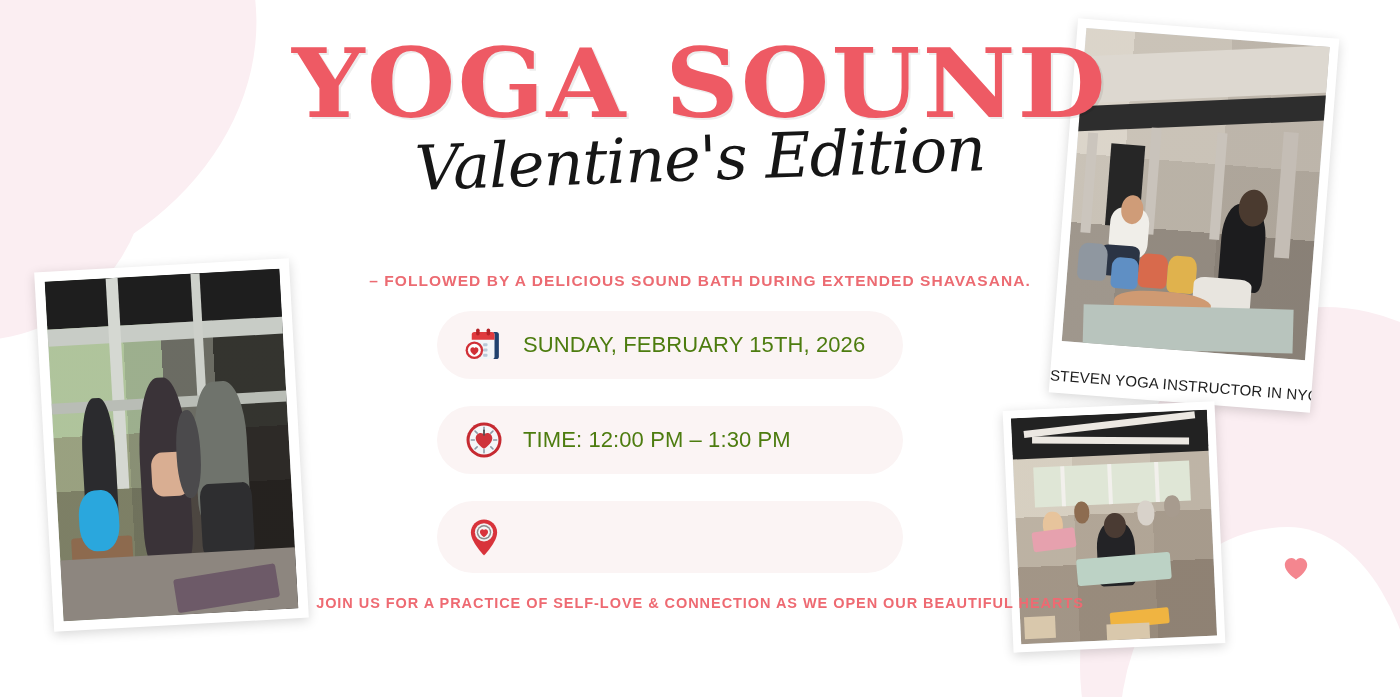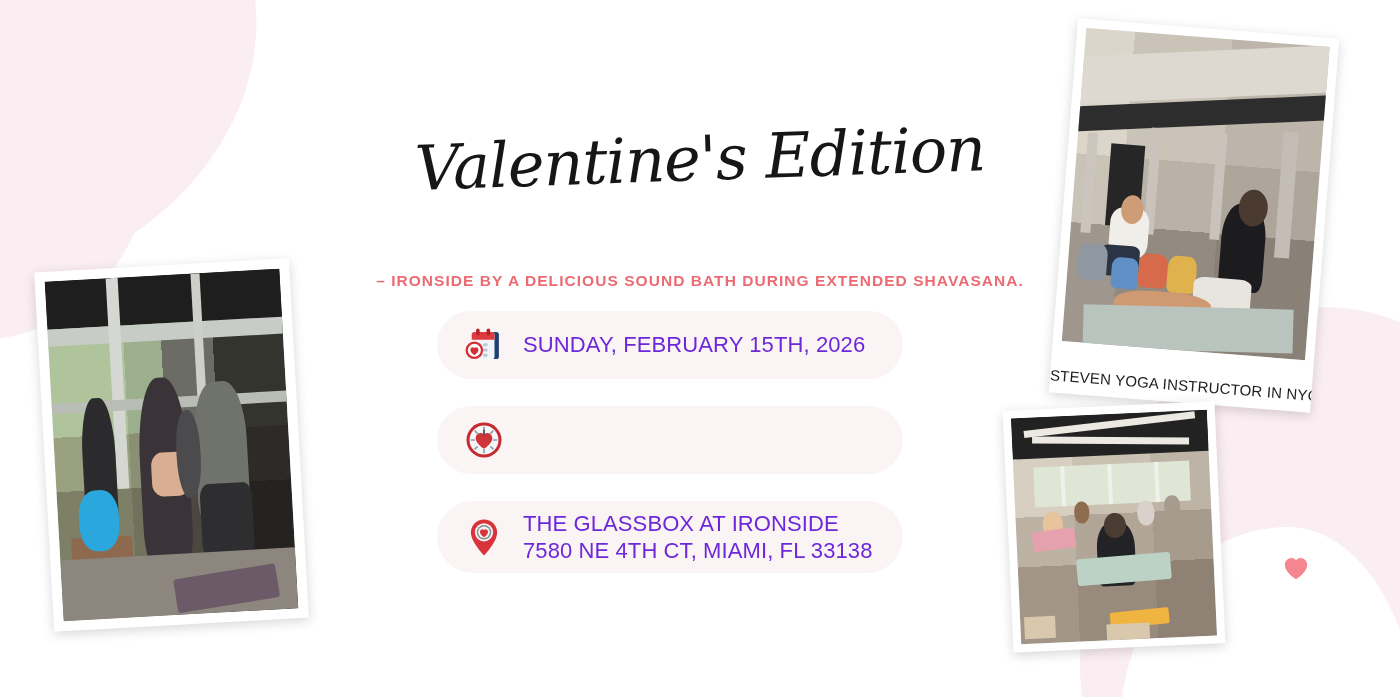--- a/index.html
+++ b/index.html
@@ -184,21 +184,21 @@
   }
   .pill.tall{height:72px;}
   .pill-icon{
     width:42px;height:42px;
     flex:0 0 42px;
     margin-right:18px;
     display:block;
   }
   .pill-text{
     font-size:22px;
-    color:#6d28d9;
+    color:#4d7c0f;
     line-height:1.25;
     letter-spacing:0.1px;
   }
   .pill-text .l2{display:block;}
 
   
   .joinline{
     position:absolute;
     left:0;right:0;top:595px;
     text-align:center;
@@ -301,25 +301,28 @@
       <div class="fig" style="left:62%;top:39%;width:9%;height:11%;background:#d8d2ca;border-radius:45%;"></div>
       <div class="fig" style="left:76%;top:37%;width:8%;height:10%;background:#a79b8e;border-radius:45%;"></div>
       <div style="position:absolute;left:30%;top:63%;width:48%;height:12%;background:#bcd2c5;border-radius:3px;transform:rotate(-2deg);"></div>
       <div style="position:absolute;left:8%;top:50%;width:22%;height:9%;background:#e6a1ae;border-radius:3px;transform:rotate(-5deg);"></div>
       <div style="position:absolute;left:46%;bottom:6%;width:30%;height:7%;background:#f0b441;border-radius:2px;transform:rotate(-3deg);"></div>
       <div style="position:absolute;left:2%;bottom:2%;width:16%;height:10%;background:#d9c8ac;"></div>
       <div style="position:absolute;left:44%;bottom:0;width:22%;height:7%;background:#d9c8ac;"></div>
     </div>
   </div>
 
+  <div class="headline">
+    <h1 class="title">YOGA SOUND</h1>
+  </div>
   <div class="script">Valentine's Edition</div>
 
   <div class="tagline">
     <br>
-    <span>– IRONSIDE BY A DELICIOUS SOUND BATH DURING EXTENDED SHAVASANA.</span>
+    <span>– FOLLOWED BY A DELICIOUS SOUND BATH DURING EXTENDED SHAVASANA.</span>
   </div>
 
   <div class="pills">
 
     <div class="pill">
       <svg class="pill-icon" viewBox="0 0 48 48">
         <rect x="12" y="9" width="29" height="31" rx="3" fill="#20416e"></rect>
         <rect x="10" y="9" width="26" height="31" rx="3" fill="#f2f5f8"></rect>
         <path d="M10 12a3 3 0 0 1 3-3h20a3 3 0 0 1 3 3v6H10z" fill="#e03a3e"></path>
         <rect x="15" y="5" width="4" height="8" rx="2" fill="#b32227"></rect>
@@ -351,32 +354,32 @@
           <line x1="9.5" y1="24" x2="13" y2="24"></line>
           <line x1="35" y1="24" x2="38.5" y2="24"></line>
           <line x1="13.8" y1="13.8" x2="16.2" y2="16.2"></line>
           <line x1="31.8" y1="31.8" x2="34.2" y2="34.2"></line>
           <line x1="34.2" y1="13.8" x2="31.8" y2="16.2"></line>
           <line x1="16.2" y1="31.8" x2="13.8" y2="34.2"></line>
         </g>
         <path d="M24 34s-9.5-5.9-9.5-12.1c0-3.5 2.7-6 5.7-6 1.8 0 3.1.9 3.8 2.1.7-1.2 2-2.1 3.8-2.1 3 0 5.7 2.5 5.7 6C33.5 28.1 24 34 24 34z" fill="#cf343b"></path>
         <line x1="24" y1="18" x2="24" y2="13" stroke="#4a4a4a" stroke-width="2" stroke-linecap="round"></line>
       </svg>
+      <div class="pill-text">
+        <span>TIME: 12:00 PM – 1:30 PM</span>
+      </div>
     </div>
 
     <div class="pill tall">
       <svg class="pill-icon" viewBox="0 0 48 48">
         <path d="M24 4c-8.3 0-15 6.6-15 14.8C9 29.8 24 45 24 45s15-15.2 15-26.2C39 10.6 32.3 4 24 4z" fill="#d8333b"></path>
         <circle cx="24" cy="18.6" r="10.4" fill="#f2f2f2"></circle>
         <circle cx="24" cy="18.6" r="8.3" fill="#8d8d8d"></circle>
         <circle cx="24" cy="18.6" r="6.6" fill="#f6f6f6"></circle>
         <path d="M24 24.2s-4.6-2.9-4.6-6c0-1.7 1.3-3 2.8-3 .9 0 1.5.4 1.8 1 .3-.6.9-1 1.8-1 1.5 0 2.8 1.3 2.8 3 0 3.1-4.6 6-4.6 6z" fill="#d8333b"></path>
       </svg>
-      <div class="pill-text">
-        <span class="l2">THE GLASSBOX AT IRONSIDE</span>
-        <span class="l2">7580 NE 4TH CT, MIAMI, FL 33138</span>
-      </div>
-    </div>
-
-  </div>
-
+    </div>
+
+  </div>
+
+  <div class="joinline">JOIN US FOR A PRACTICE OF SELF-LOVE &amp; CONNECTION AS WE OPEN OUR BEAUTIFUL HEARTS</div>
 
 </div>
 
 </body></html>

